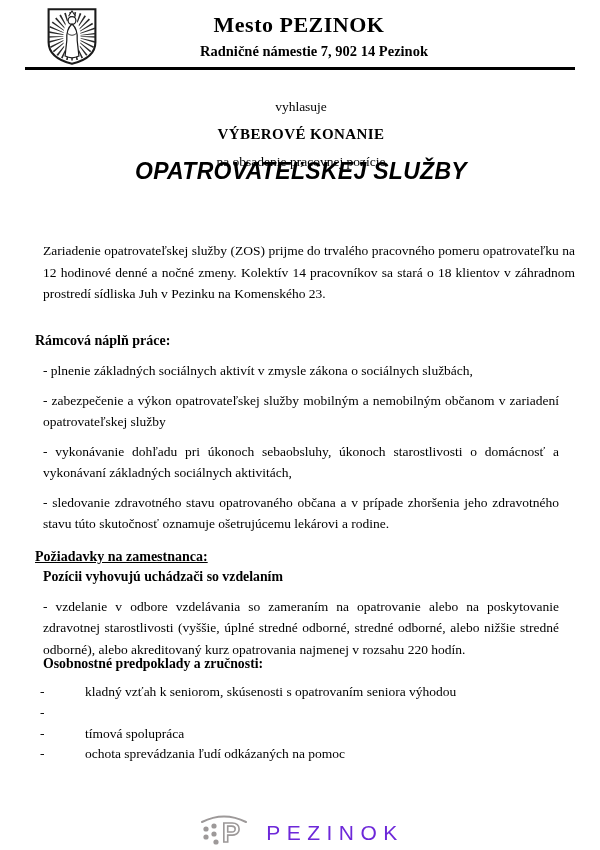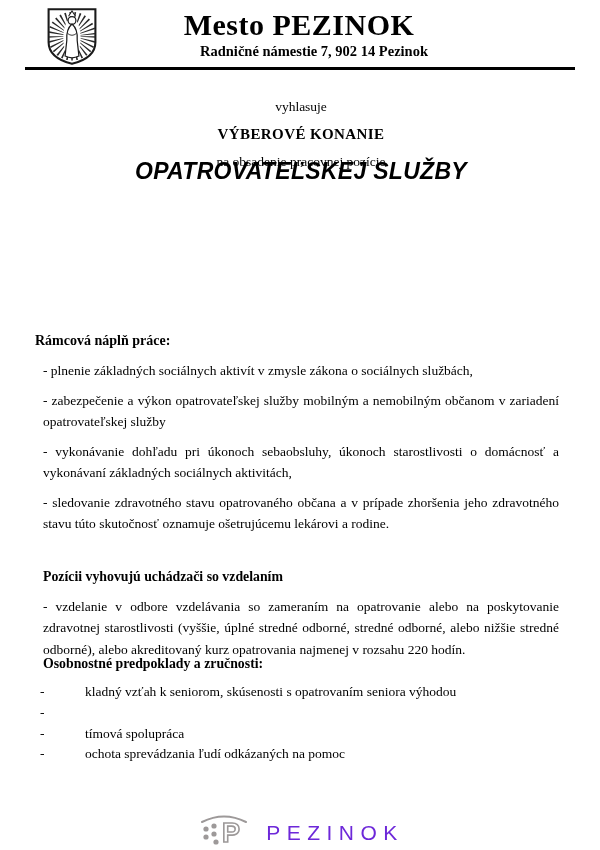--- a/index.html
+++ b/index.html
@@ -10,21 +10,21 @@
     background: #ffffff;
     font-family: "Liberation Serif", serif;
     color: #000000;
     overflow: hidden;
   }
   
   .header { position: absolute; top: 6px; left: 0; right: 0; height: 62px; text-align: center; }
   .crest { position: absolute; left: 46px; top: 1px; }
   .org-title {
     margin: 2px 2px 0 0;
-    font-size: 30px;
+    font-size: 22px;
     font-weight: bold;
     letter-spacing: 0.5px;
     line-height: 34px;
   }
   .org-address {
     margin: 1px 0 0 0;
     font-size: 14.5px;
     font-weight: bold;
     line-height: 17px;
     padding-left: 28px;
@@ -117,30 +117,32 @@
   <div class="block intro center">
     <p class="intro-1">vyhlasuje</p>
     <p class="intro-2">VÝBEROVÉ KONANIE</p>
     <p class="intro-3">na obsadenie pracovnej pozície</p>
   </div>
 
   <div class="block pos-title">
     <div>OPATROVATEĽSKEJ SLUŽBY</div>
   </div>
 
+  <p class="block body-text justify summary">Zariadenie opatrovateľskej služby (ZOS) prijme do trvalého pracovného pomeru opatrovateľku na 12 hodinové denné a nočné zmeny. Kolektív 14 pracovníkov sa stará o 18 klientov v záhradnom prostredí sídliska Juh v Pezinku na Komenského 23.</p>
 
   <h3 class="block scope-heading">Rámcová náplň práce:</h3>
   <div class="block body-text scope-list">
     <p class="justify">- plnenie základných sociálnych aktivít v zmysle zákona o sociálnych službách,</p>
     <p class="justify">- zabezpečenie a výkon opatrovateľskej služby mobilným a nemobilným občanom v zariadení opatrovateľskej služby</p>
     <p class="justify">- vykonávanie dohľadu pri úkonoch sebaobsluhy, úkonoch starostlivosti o domácnosť a vykonávaní základných sociálnych aktivitách,</p>
     <p class="justify">- sledovanie zdravotného stavu opatrovaného občana a v prípade zhoršenia jeho zdravotného stavu túto skutočnosť oznamuje ošetrujúcemu lekárovi a rodine.</p>
   </div>
 
 
+  <h3 class="block req-heading">Požiadavky na zamestnanca:</h3>
 
   <div class="block body-text education">
     <p class="sub-heading">Pozícii vyhovujú uchádzači so vzdelaním</p>
     <p class="justify">- vzdelanie v odbore vzdelávania so zameraním na opatrovanie alebo na poskytovanie zdravotnej starostlivosti (vyššie, úplné stredné odborné, stredné odborné, alebo nižšie stredné odborné), alebo akreditovaný kurz opatrovania najmenej v rozsahu 220 hodín.</p>
   </div>
 
   <div class="block personal">
     <p class="sub-heading">Osobnostné predpoklady a zručnosti:</p>
     <div class="dash-row">
       <span class="dash-col">-</span>

